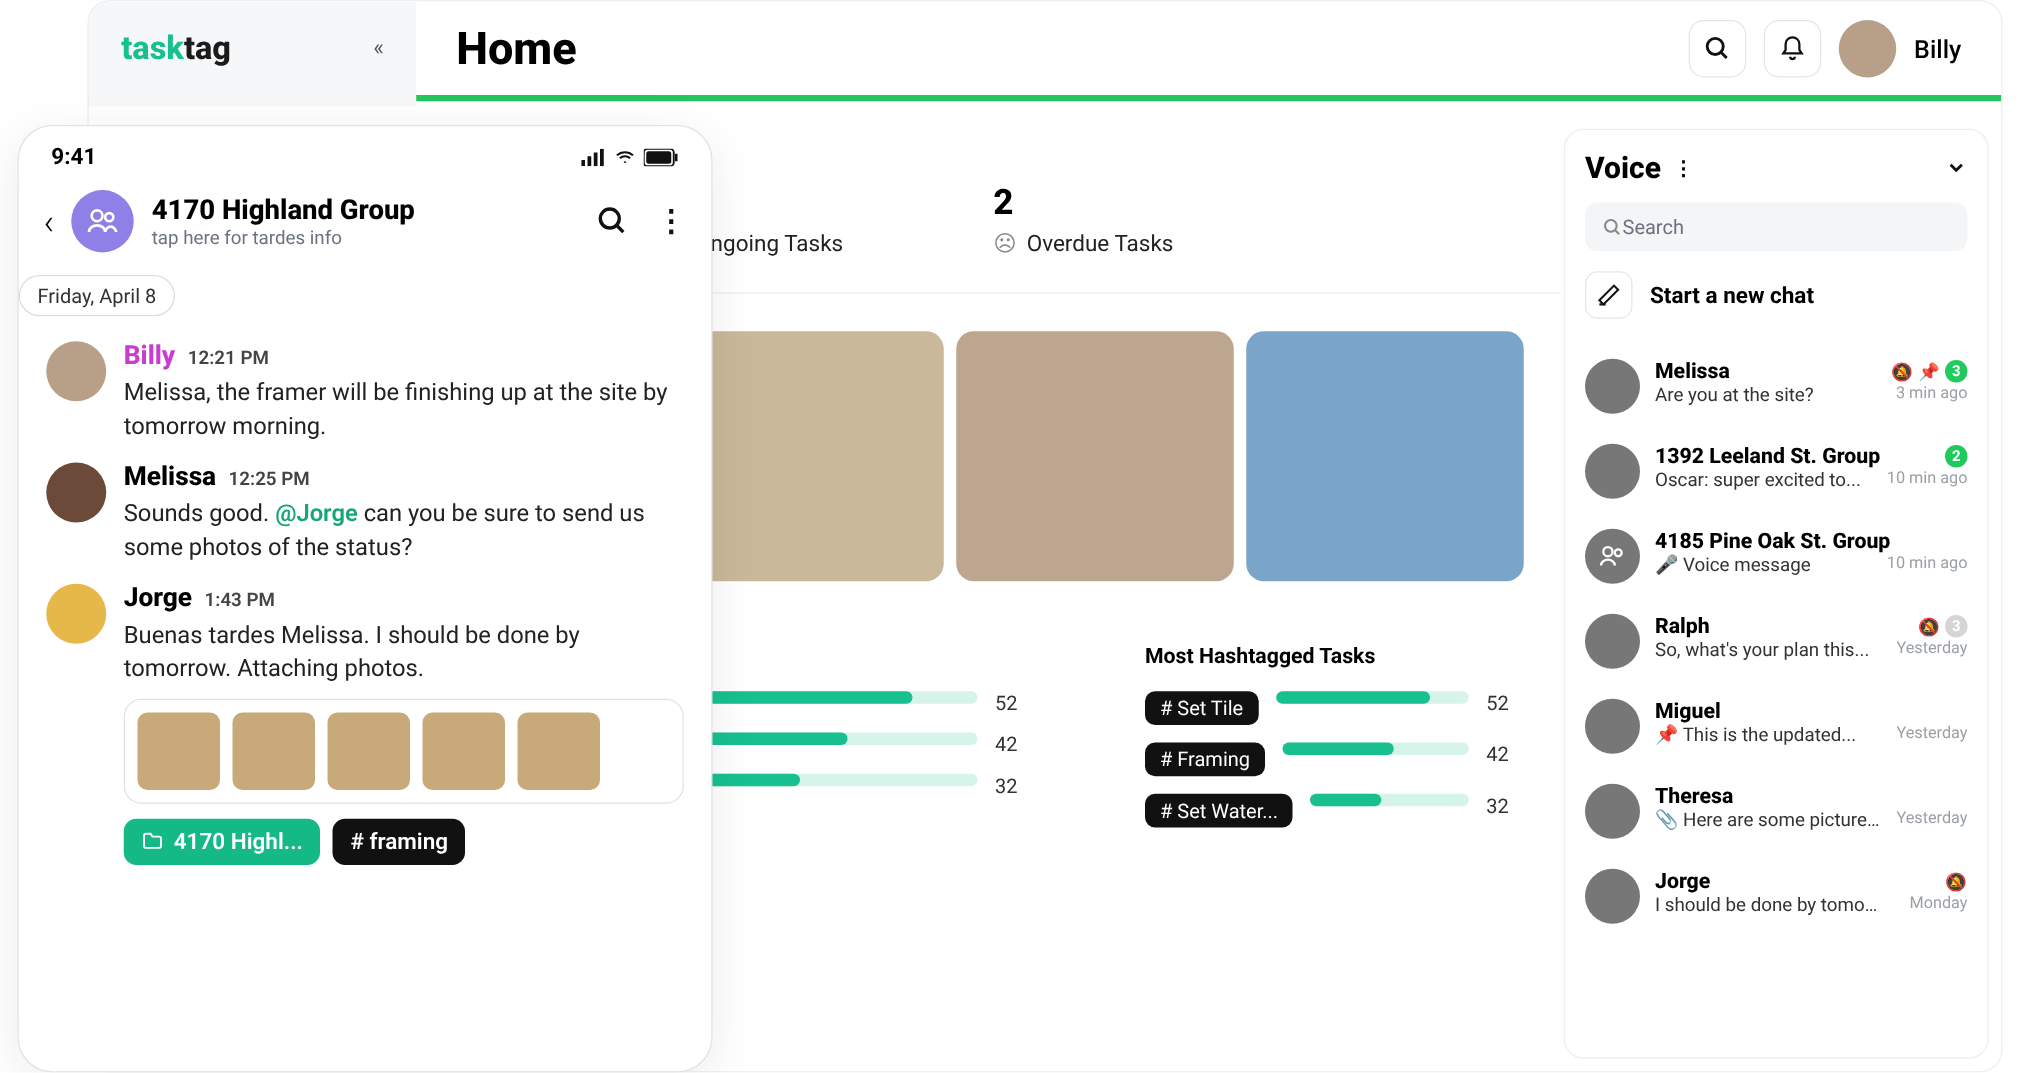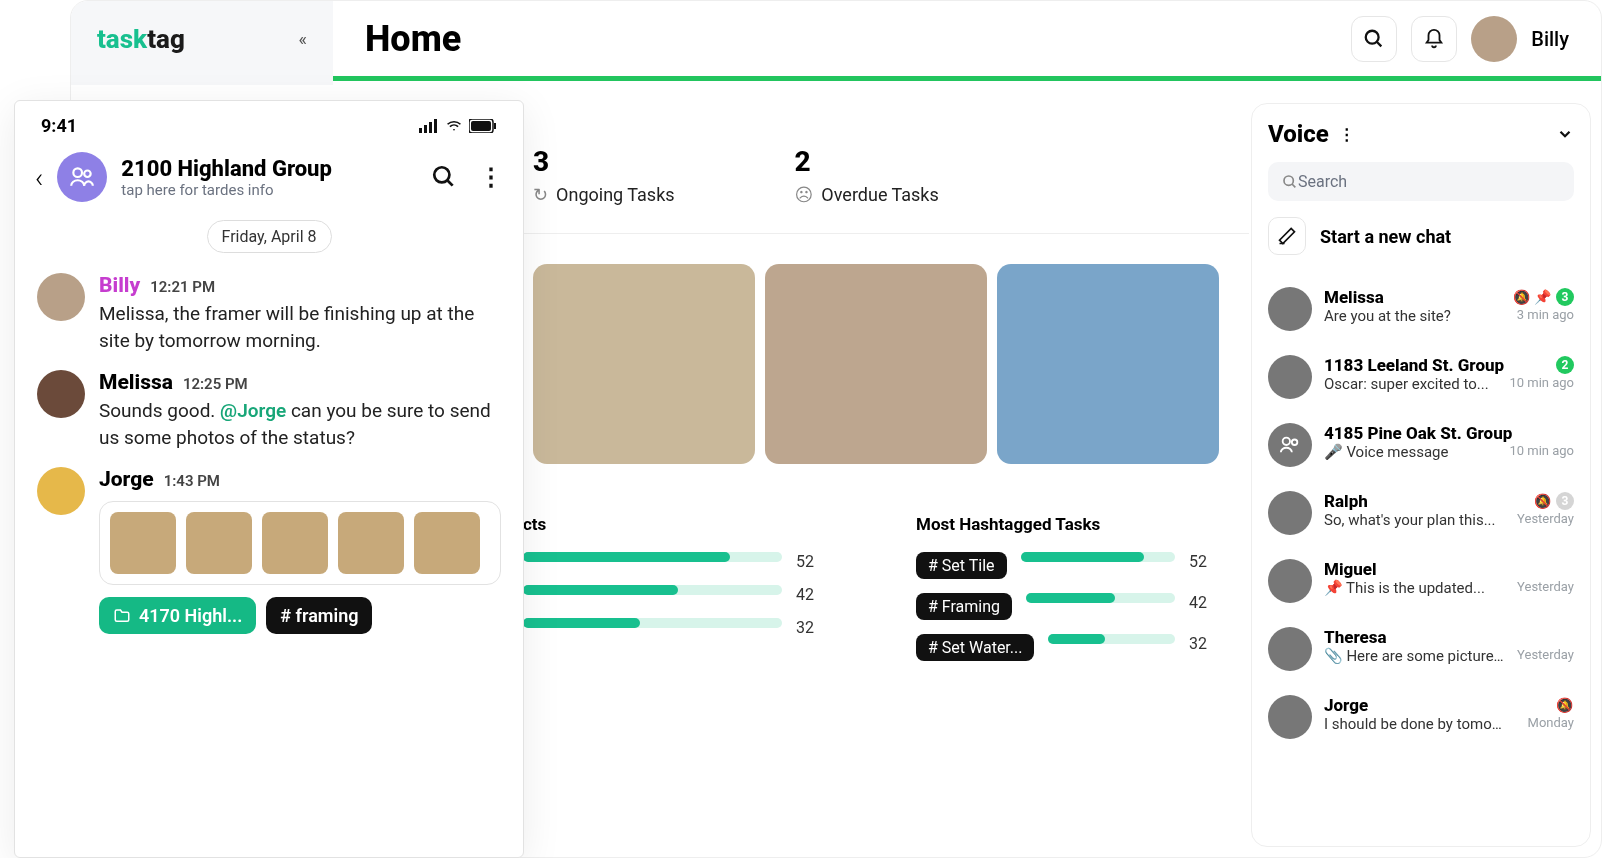--- a/index.html
+++ b/index.html
@@ -47,31 +47,31 @@
 .chat-item .row1{display:flex;justify-content:space-between;align-items:center}
 .chat-item .name{font-weight:800;font-size:17px}
 .chat-item .icons{display:flex;align-items:center;gap:4px;color:#bdbdbd;font-size:14px}
 .badge-green{background:#21c95f;color:#fff;border-radius:50%;width:18px;height:18px;font-size:12px;display:flex;align-items:center;justify-content:center;font-weight:700}
 .badge-grey{background:#d5d5d5;color:#fff;border-radius:50%;width:18px;height:18px;font-size:12px;display:flex;align-items:center;justify-content:center;font-weight:700}
 .chat-item .row2{display:flex;justify-content:space-between;gap:8px}
 .chat-item .preview{color:#333;font-size:15px;white-space:nowrap;overflow:hidden;text-overflow:ellipsis;max-width:180px}
 .chat-item .time{color:#9aa0a6;font-size:13px;white-space:nowrap}
 .group-av{background:#6b5fd6}
 
-.mobile{position:absolute;left:14px;top:100px;width:510px;bottom:0;background:#fff;border:1px solid #e2e2e2;border-radius:6px;box-shadow:0 8px 40px rgba(0,0,0,.08);overflow:hidden}
+.mobile{position:absolute;left:14px;top:100px;width:556px;bottom:0;background:#fff;border:1px solid #e2e2e2;border-radius:28px;box-shadow:0 8px 40px rgba(0,0,0,.08);overflow:hidden}
 .m-status{display:flex;justify-content:space-between;padding:14px 26px 6px;font-weight:700;font-size:18px}
 .m-status-icons{display:flex;gap:6px;align-items:center}
 .m-head{display:flex;align-items:center;gap:14px;padding:10px 20px}
 .m-back{font-size:28px;font-weight:300}
 .m-group-av{width:50px;height:50px;border-radius:50%;background:#8e80e6;color:#fff;display:flex;align-items:center;justify-content:center;font-size:22px}
 .m-title{font-size:22px;font-weight:800}
 .m-sub{color:#6b7280;font-size:15px}
 .m-head-right{margin-left:auto;display:flex;gap:22px;align-items:center;color:#111}
 .date-pill{display:inline-block;margin:8px auto 14px;border:1px solid #ddd;border-radius:999px;padding:6px 14px;font-size:16px;color:#333}
-.center{text-align:center}
+.center{}
 .msg{display:flex;gap:14px;padding:6px 22px 10px}
 .msg .mav{width:48px;height:48px;border-radius:50%;flex:none;background:#8aa}
 .msg .mh{display:flex;align-items:baseline;gap:10px}
 .msg .mname{font-size:21px;font-weight:800}
 .msg .mtime{color:#444;font-size:15px;font-weight:600}
 .msg .mtext{font-size:19px;line-height:1.4;color:#222;margin-top:4px}
 .mention{color:#18a678;font-weight:600}
 .billy-link{color:#c63dcf}
 .thumbs{display:flex;gap:10px;border:1px solid #e2e2e2;border-radius:14px;padding:10px;margin-top:10px}
 .thumb{width:66px;height:62px;border-radius:8px;background:#c7a97a}
@@ -224,21 +224,21 @@
             <div class="row2">
               <span class="preview">Are you at the site?</span>
               <span class="time">3 min ago</span>
             </div>
           </div>
         </div>
         <div class="chat-item">
           <div class="av"></div>
           <div class="body">
             <div class="row1">
-              <span class="name">1183 Leeland St. Group</span>
+              <span class="name">1392 Leeland St. Group</span>
               <span class="icons">
                 <span class="badge-green">2</span>
               </span>
             </div>
             <div class="row2">
               <span class="preview">Oscar: super excited to...</span>
               <span class="time">10 min ago</span>
             </div>
           </div>
         </div>
@@ -346,21 +346,21 @@
     <span class="m-back">‹</span>
     <div class="m-group-av">
       <svg width="26" height="26" viewBox="0 0 24 24" fill="none" stroke="#fff" stroke-width="2">
           <circle cx="8" cy="8" r="4"></circle>
           <circle cx="17" cy="9" r="3"></circle>
           <path d="M2 20c0-3 3-5 6-5s6 2 6 5"></path>
           <path d="M14 20c0-2 2-4 4-4s4 2 4 4"></path>
         </svg>
     </div>
     <div>
-      <div class="m-title">2100 Highland Group</div>
+      <div class="m-title">4170 Highland Group</div>
       <div class="m-sub">tap here for tardes info</div>
     </div>
     <div class="m-head-right">
       <svg width="26" height="26" viewBox="0 0 24 24" fill="none" stroke="#111" stroke-width="2.5">
           <circle cx="10" cy="10" r="7"></circle>
           <line x1="20" y1="20" x2="15" y2="15"></line>
         </svg>
       <span style="font-size:24px;font-weight:800">⋮</span>
     </div>
   </div>
@@ -388,20 +388,21 @@
     </div>
   </div>
 
   <div class="msg">
     <div class="mav" style="background:#e6b84a"></div>
     <div style="flex:1">
       <div class="mh">
           <span class="mname">Jorge</span>
           <span class="mtime">1:43 PM</span>
         </div>
+      <div class="mtext">Buenas tardes Melissa. I should be done by tomorrow. Attaching photos.</div>
       <div class="thumbs">
         <div class="thumb"></div>
         <div class="thumb"></div>
         <div class="thumb"></div>
         <div class="thumb"></div>
         <div class="thumb"></div>
       </div>
       <div class="tag-row">
         <span class="tag-green">
           <svg width="18" height="18" viewBox="0 0 24 24" fill="none" stroke="#fff" stroke-width="2">

